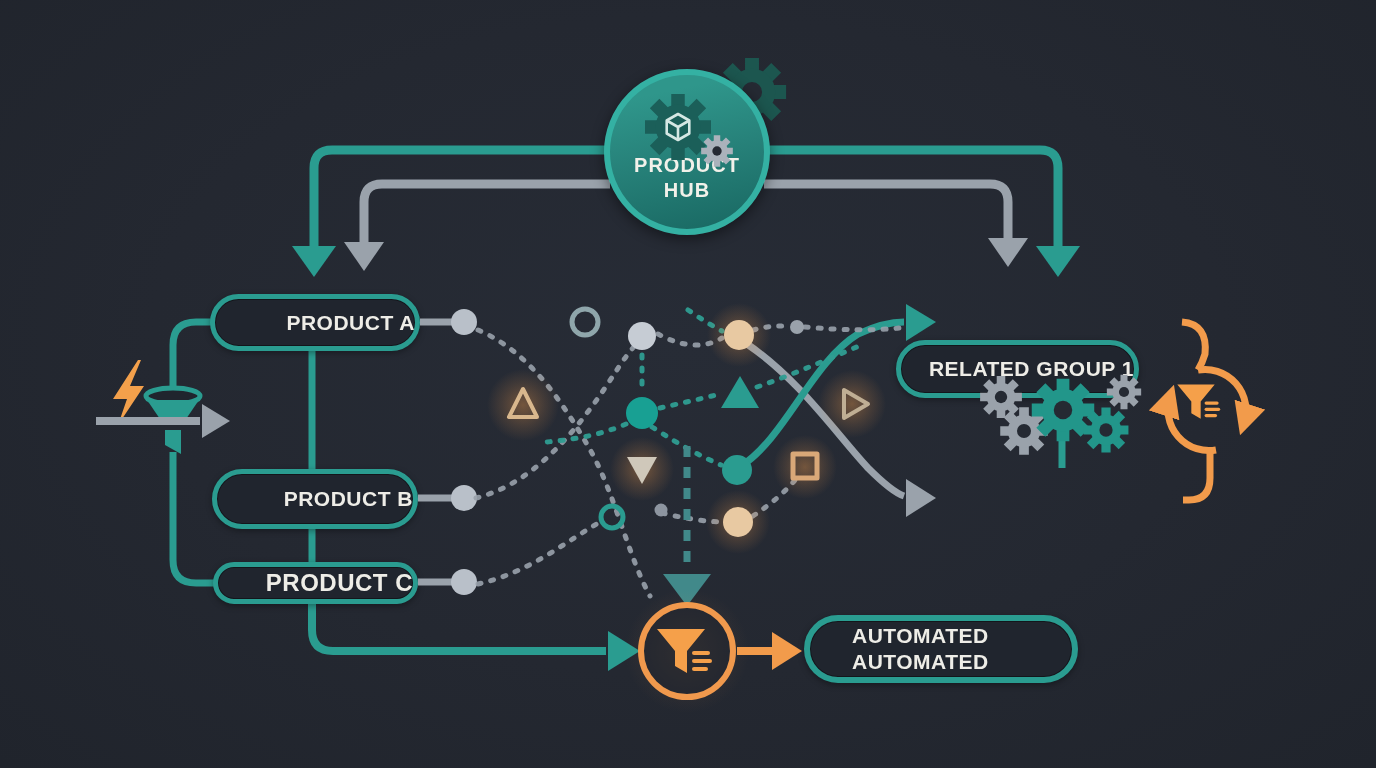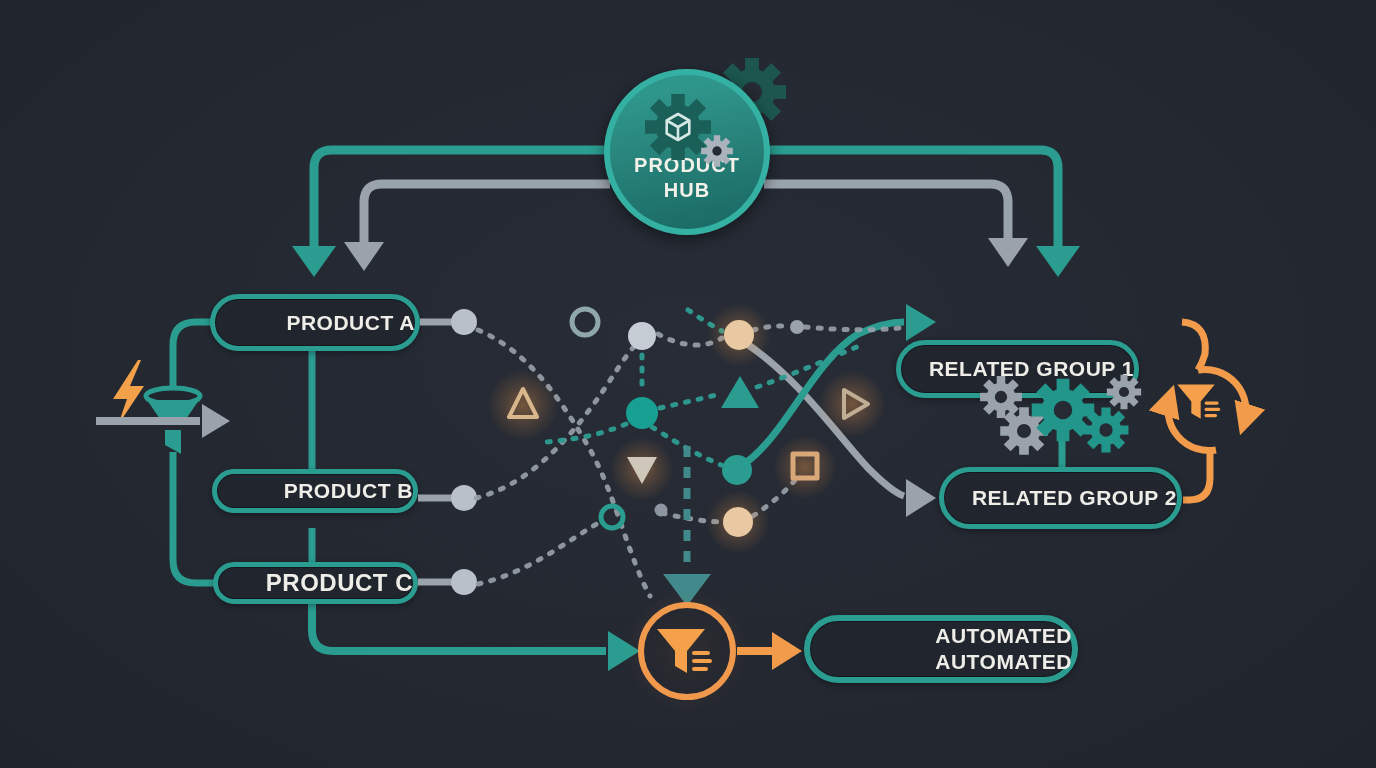--- a/index.html
+++ b/index.html
@@ -11,25 +11,25 @@
   svg{position:absolute;left:0;top:0;pointer-events:none;}
   .pill{
     position:absolute;box-sizing:border-box;
     border:5px solid #2a9c90;border-radius:999px;background:#20252e;
     display:flex;align-items:center;justify-content:flex-end;
     color:#eeede7;font-weight:bold;font-size:21px;letter-spacing:.5px;
     box-shadow:0 2px 6px rgba(0,0,0,.35), inset 0 0 0 1px rgba(0,0,0,.4);
     white-space:nowrap;z-index:2;
   }
   #node-product-a{left:210px;top:294px;width:210px;height:57px;}
-  #node-product-b{left:212px;top:469px;width:206px;height:44px;}
+  #node-product-b{left:212px;top:469px;width:206px;height:60px;}
   #node-product-c{left:213px;top:562px;width:205px;height:42px;font-size:24px;}
   #node-group-1{left:896px;top:293px;width:243px;height:58px;font-size:21px;margin-top:47px;}
   #node-group-2{left:939px;top:467px;width:243px;height:62px;font-size:21px;}
-  #node-automated{left:804px;top:615px;width:274px;height:68px;justify-content:flex-end;padding-left:42px;border-width:6px;}
+  #node-automated{left:804px;top:615px;width:274px;height:68px;justify-content:flex-start;padding-left:42px;border-width:6px;}
   #node-automated .two-line{line-height:1.25;text-align:left;}
   #node-hub{
     position:absolute;left:604px;top:69px;width:166px;height:166px;border-radius:50%;
     box-sizing:border-box;border:6px solid #34b1a3;
     background:linear-gradient(168deg,#2f968b 15%,#27827a 50%,#1a6a64 95%);
     display:flex;flex-direction:column;align-items:center;justify-content:flex-end;
     padding-bottom:26px;color:#f2f1ea;font-weight:bold;font-size:20px;letter-spacing:1px;
     line-height:1.25;z-index:2;text-align:center;
     box-shadow:0 4px 14px rgba(0,0,0,.45);
   }
@@ -123,23 +123,20 @@
   </div>
   <div id="node-product-b" class="pill">
     <span>PRODUCT B</span>
   </div>
   <div id="node-product-c" class="pill">
     <span>PRODUCT C</span>
   </div>
   <div id="node-group-1" class="pill">
     <span>RELATED GROUP 1</span>
   </div>
-  <div id="node-group-2" class="pill">
-    <span>RELATED GROUP 2</span>
-  </div>
   <div id="node-automated" class="pill">
     <span class="two-line">
       <span class="lineA">AUTOMATED</span>
       <span class="lineB">AUTOMATED</span>
     </span>
   </div>
 
   <svg id="svg-fg" width="1376" height="768" viewBox="0 0 1376 768">
     <defs>
       <g id="gear">

